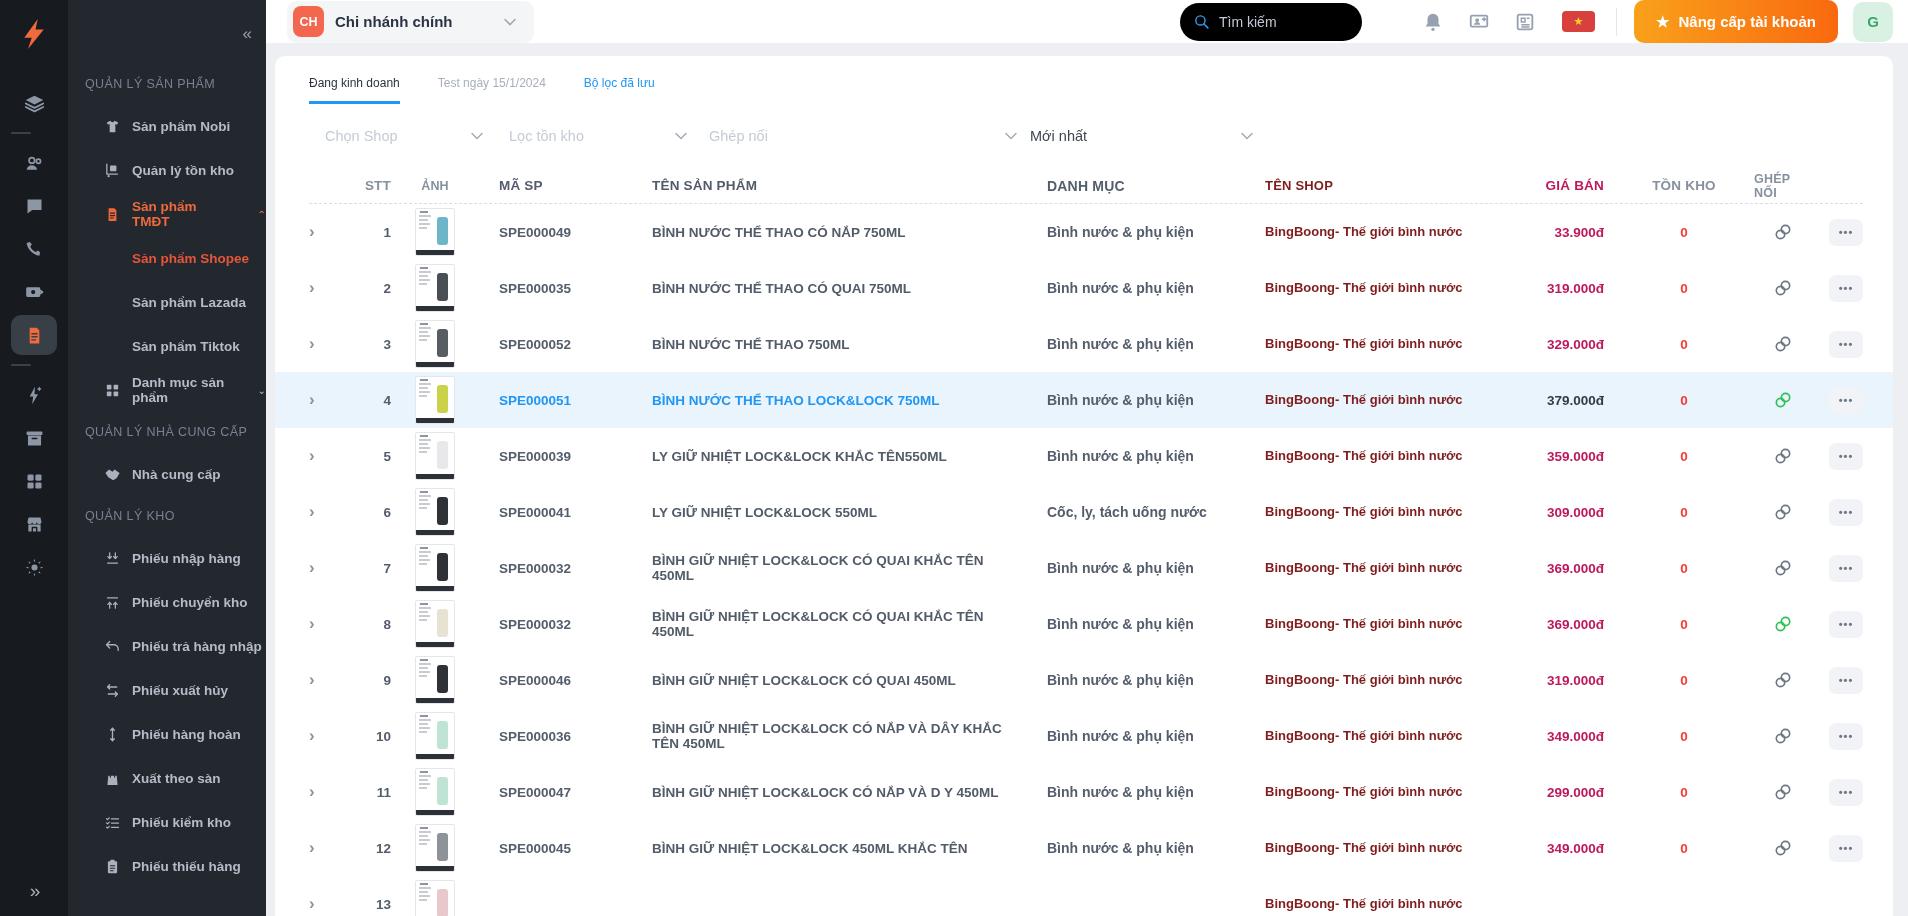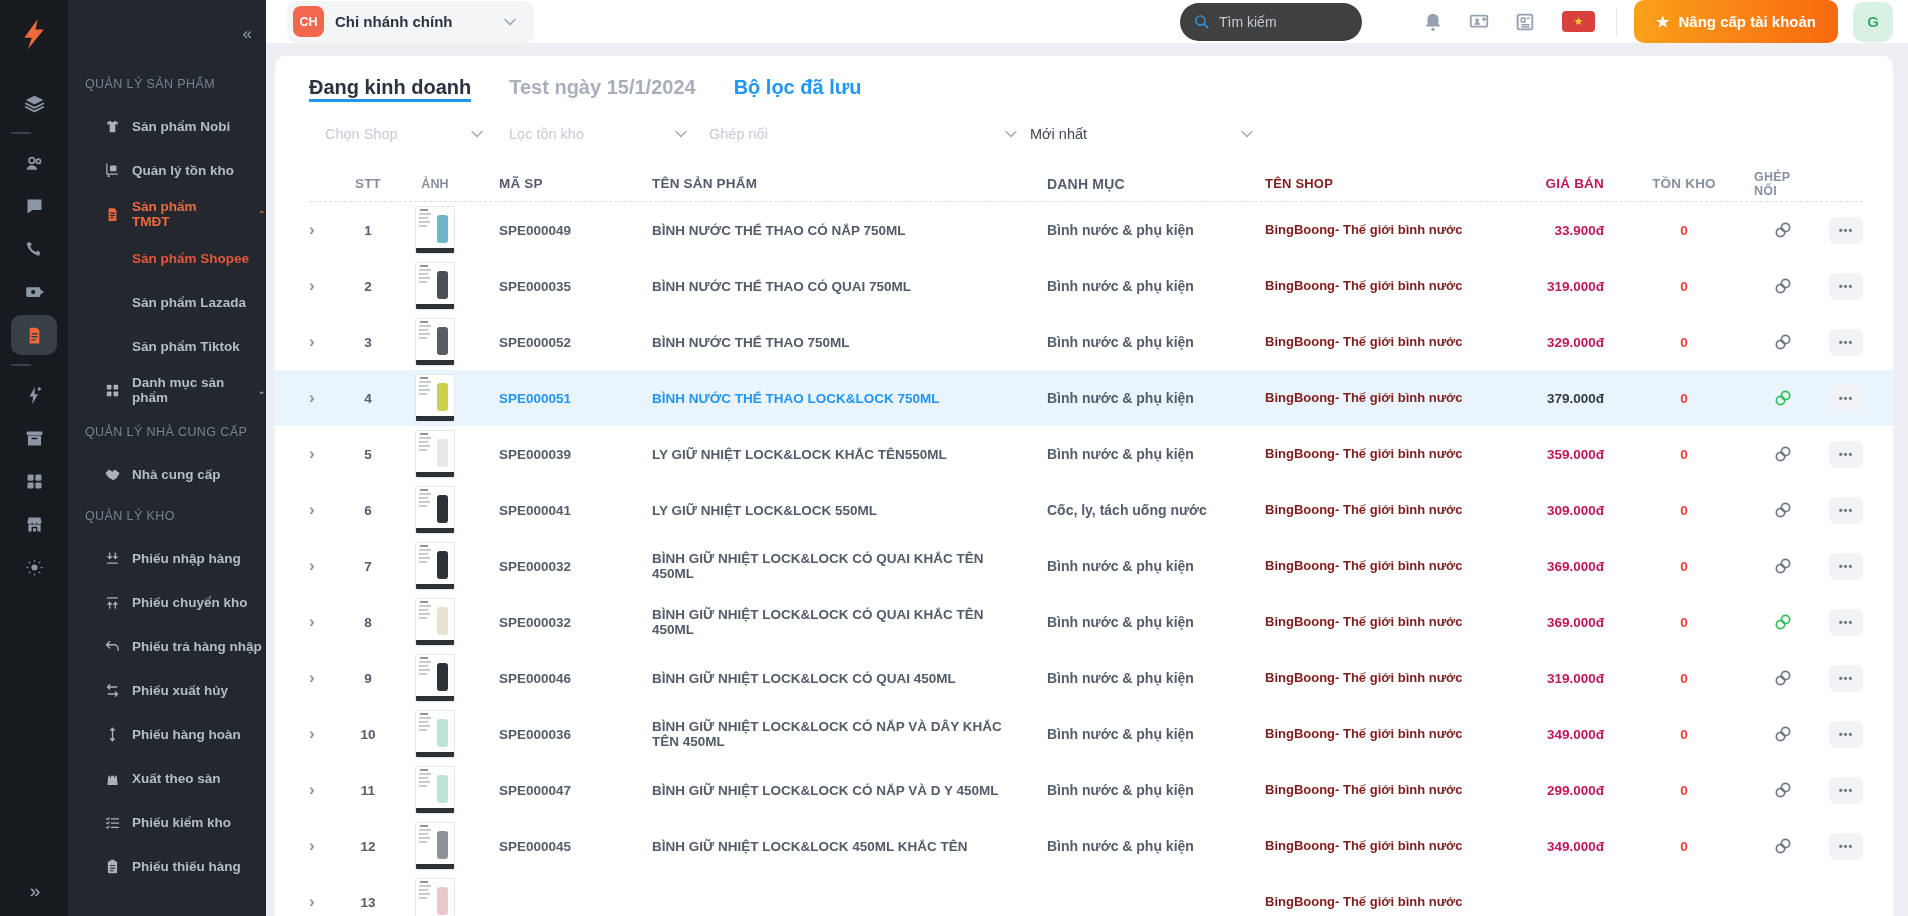--- a/index.html
+++ b/index.html
@@ -40,41 +40,41 @@
   .topbar{height:62px;background:#fff;display:flex;align-items:center;padding:0 15px 0 21px;
     border-bottom:1px solid #eef0f3}
   .branch{height:42px;background:#f3f5f7;border-radius:10px;display:flex;align-items:center;
     gap:11px;padding:0 18px 0 6px;cursor:pointer}
   .branch-badge{width:31px;height:31px;border-radius:8px;background:#f2674d;color:#fff;
     display:flex;align-items:center;justify-content:center;font-size:12.5px;font-weight:700}
   .branch-name{font-size:15px;font-weight:700;color:#2b3442}
   .chev-svg{width:12px;height:8px;color:#a0a9b6}
   .branch .chev-svg{margin-left:40px}
   .tb-spacer{flex:1}
-  .tb-search{width:182px;height:38px;background:#404040;border-radius:19px;display:flex;
+  .tb-search{width:182px;height:38px;background:#000000;border-radius:19px;display:flex;
     align-items:center;gap:9px;padding:0 13px;margin-right:48px}
   .tb-search svg{width:17px;height:17px;color:#2e9df0}
   .tb-search span{font-size:14px;color:#c2c9d4}
   .tb-ic{width:22px;height:22px;color:#97a0b0;margin:0 12px;cursor:pointer}
   .tb-ic svg{width:22px;height:22px}
   .flag{width:33px;height:21px;background:#d8403d;border-radius:4px;display:flex;align-items:center;
     justify-content:center;color:#ffd02e;font-size:11px;margin:0 4px 0 14px}
   .tb-div{width:1px;height:28px;background:#e4e7eb;margin:0 17px}
   .upgrade{height:43px;border-radius:10px;background:linear-gradient(90deg,#f9a11b,#f9690f);
     color:#fff;font-size:15px;font-weight:700;display:flex;align-items:center;gap:9px;
     padding:0 22px;border:none;cursor:pointer}
   .upgrade .star{font-size:15px}
   .avatar{width:40px;height:40px;border-radius:10px;background:#d9f1e2;color:#38a76a;
     display:flex;align-items:center;justify-content:center;font-size:15px;font-weight:700;margin-left:15px}
 
   
   .content{flex:1;position:relative;padding:12px 15px 0 9px}
   .card{background:#fff;border-radius:10px;height:100%;padding:20px 30px 0 34px;overflow:hidden;position:relative}
   .tabs{display:flex;gap:38px;align-items:flex-end}
-  .tab{font-size:20px;font-weight:700;cursor:pointer;border-bottom:3px solid transparent}
+  .tab{font-size:12px;font-weight:400;padding-bottom:11px;cursor:pointer;border-bottom:3px solid transparent}
   .tab.active{color:#2b3340;border-bottom-color:#2196f3}
   .tab.muted{color:#a8afba}
   .tab.saved{color:#2196f3}
   .filters{display:flex;align-items:center;margin-top:14px}
   .f-search{width:600px;height:36px;background:#f4f6f8;border-radius:8px;display:flex;
     align-items:center;gap:9px;padding:0 13px}
   .f-search svg{width:15px;height:15px;color:#2e9df0}
   .f-search span{font-size:14.5px;color:#b9c1cc}
   .f-drop{height:36px;display:flex;align-items:center;justify-content:space-between;
     font-size:14.5px;color:#c4cbd5;cursor:pointer;padding:0 6px}
@@ -83,21 +83,21 @@
   .fd-stock{width:190px;margin-left:14px}
   .fd-map{width:320px;margin-left:10px}
   .fd-sort{width:235px;margin-left:1px}
 
   
   .thead{display:flex;align-items:center;height:36px;margin-top:14px;
     border-bottom:1.5px dashed #d9dee5;color:#87909f;font-size:12.5px;font-weight:700;letter-spacing:.2px}
   .trow{display:flex;align-items:center;height:56px;position:relative}
   .trow.hl{background:#e9f4fd;margin:0 -30px 0 -34px;padding:0 30px 0 34px}
   .c-chev{width:36px;color:#8a93a2;font-size:17px;font-weight:700;cursor:pointer}
-  .c-stt{width:46px;text-align:center;color:#545d6b;font-size:13.5px;font-weight:700}
+  .c-stt{width:46px;text-align:right;color:#545d6b;font-size:13.5px;font-weight:700}
   .c-img{width:88px;display:flex;justify-content:center}
   .c-code{width:152px;padding-left:20px;color:#545d6b;font-size:13.5px;font-weight:700}
   .c-name{width:396px;padding-left:21px;color:#525b69;font-size:13.5px;font-weight:700}
   .c-cat{width:216px;padding-left:20px;color:#545d6b;font-size:14px;font-weight:700}
   .c-shop{width:236px;padding-left:22px;color:#7f1d1d;font-size:13px;font-weight:700;line-height:1.35}
   .c-price{width:135px;text-align:right;padding-right:10px;color:#be185d;font-size:13.5px;font-weight:700}
   .c-stock{width:140px;text-align:center;color:#f23d38;font-size:13.5px;font-weight:700}
   .c-link{width:58px;display:flex;justify-content:center;color:#6e7785}
   .c-link svg{width:20px;height:20px}
   .c-link.green{color:#2fc157}

